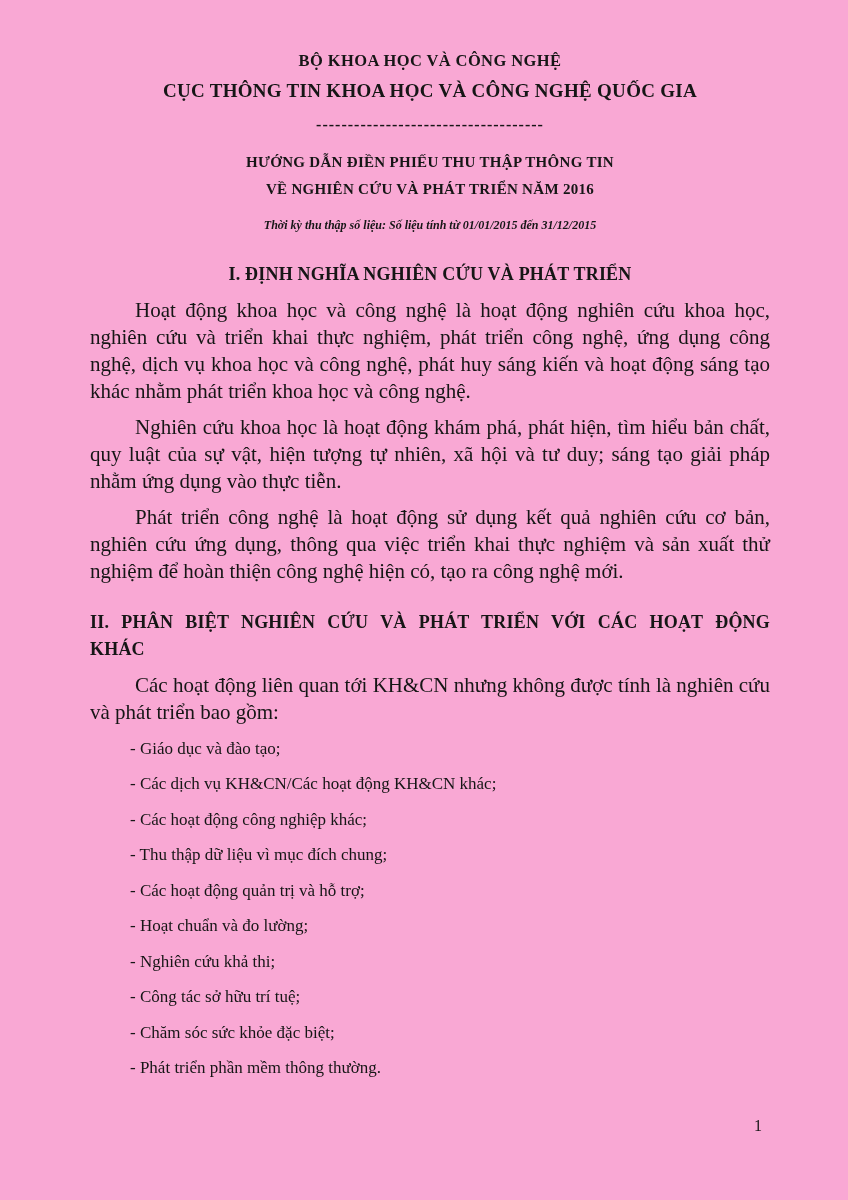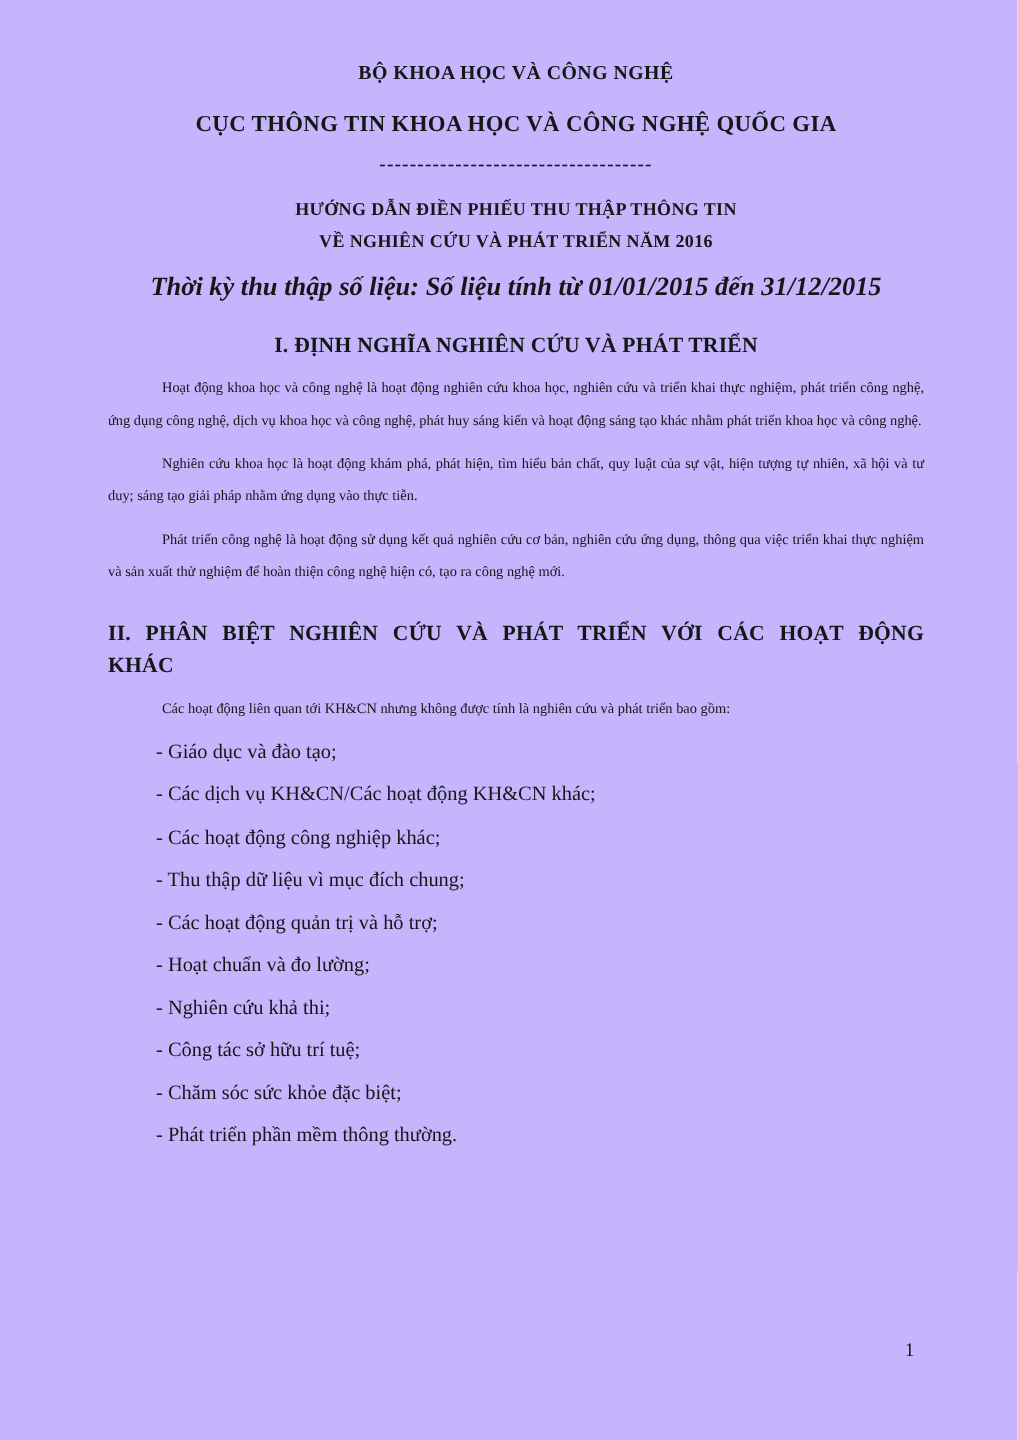--- a/index.html
+++ b/index.html
@@ -13,76 +13,76 @@
     overflow: hidden;
     font-family: "Liberation Serif", "DejaVu Serif", serif;
     color: #161616;
   }
   .page {
     position: relative;
     box-sizing: border-box;
     width: 848px;
     height: 1200px;
     padding: 50px 78px 0 90px;
-    background: #c4b5fd;
+    background: #f9a8d4;
   }
   
   .doc-header { text-align: center; }
   .org-line1 {
     font-size: 16.5px;
     font-weight: bold;
     letter-spacing: 0.4px;
     line-height: 22px;
   }
   .org-line2 {
     font-size: 19px;
     font-weight: bold;
     letter-spacing: 0.3px;
     line-height: 24px;
-    margin-top: 20px;
+    margin-top: 7px;
   }
   .separator {
     font-size: 16px;
     font-weight: bold;
     letter-spacing: 1px;
     line-height: 18px;
     margin-top: 13px;
     white-space: nowrap;
   }
   .doc-title {
     margin: 15px 0 0 0;
     font-size: 15px;
     font-weight: bold;
     letter-spacing: 0.3px;
     line-height: 27px;
   }
   .title-line { display: block; }
   .period-note {
     margin-top: 11px;
-    font-size: 22px;
+    font-size: 12px;
     font-weight: bold;
     font-style: italic;
     line-height: 23px;
     text-align: center;
   }
   
   .section-heading {
     font-size: 18px;
     font-weight: bold;
     letter-spacing: 0.2px;
     line-height: 27px;
     margin: 24px 0 0 0;
     text-align: center;
   }
   .section-heading.justified {
     text-align: justify;
     word-spacing: 5.5px;
   }
   .body-para {
-    font-size: 12px;
+    font-size: 21px;
     line-height: 27px;
     text-align: justify;
     text-indent: 45px;
     margin: 9px 0 0 0;
   }
   .list-item {
     font-size: 17px;
     line-height: 27px;
     text-align: left;
     margin: 8.5px 0 0 40px;

